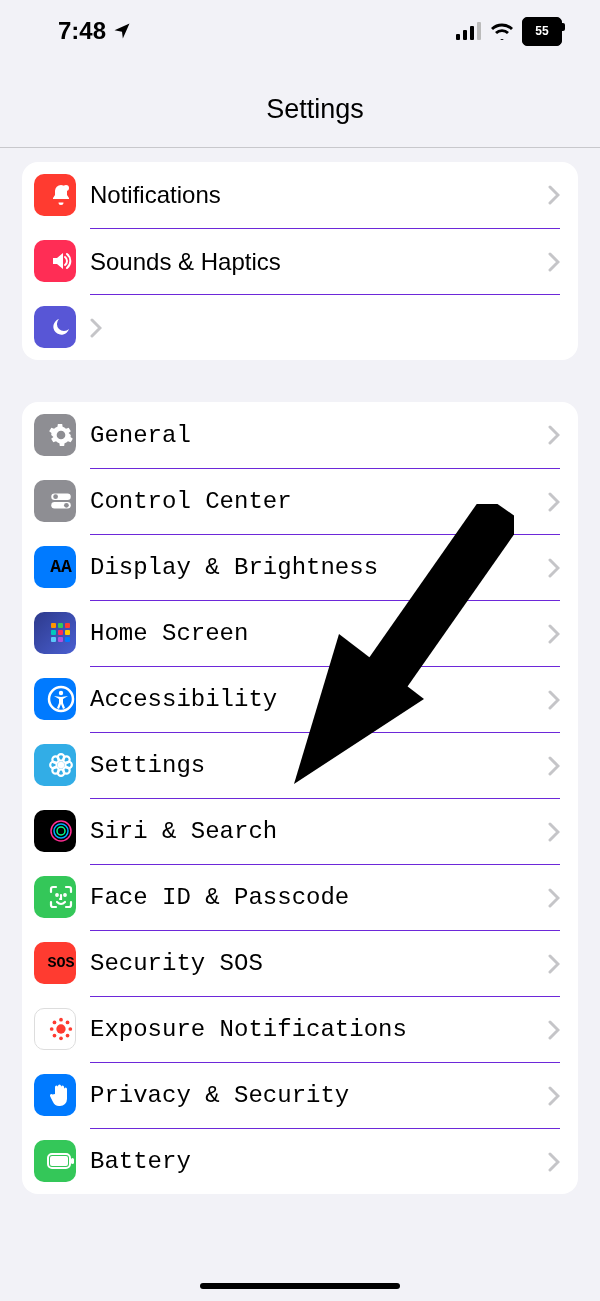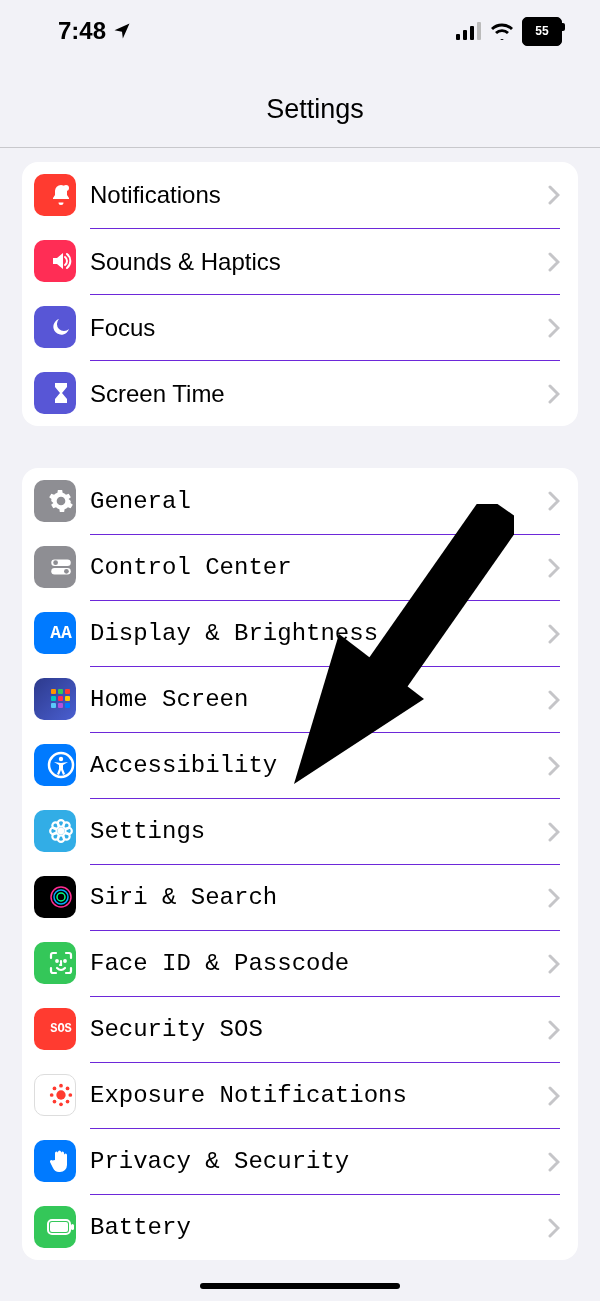--- a/index.html
+++ b/index.html
@@ -65,21 +65,21 @@
     margin-left: 14px;
   }
   .icon-box {
     width: 42px;
     height: 42px;
     border-radius: 10px;
     flex-shrink: 0;
     display: flex;
     align-items: center;
     justify-content: center;
-    color: #ffffff;
+    color: #000000;
     font-weight: 700;
     padding-left: 12px;
   }
   .label {
     flex: 1;
     font-size: 24px;
     font-weight: 400;
     color: #000;
   }
   .chevron {
@@ -193,34 +193,20 @@
         </svg>
     </div>
   </div>
   <div class="row">
     <div class="icon-box bg-indigo">
       <svg width="24" height="24" viewBox="0 0 24 24" fill="#fff">
           <path d="M20 14A8 8 0 1 1 10 4a7 7 0 0 0 10 10z"></path>
         </svg>
     </div>
     <div class="row-inner">
-      <span class="label">Focus</span>
-      <svg class="chevron" width="12" height="20" viewBox="0 0 12 20">
-          <path d="M2 2l8 8-8 8" stroke="#c5c5c8" stroke-width="3" fill="none" stroke-linecap="round"></path>
-        </svg>
-    </div>
-  </div>
-  <div class="row">
-    <div class="icon-box bg-indigo">
-      <svg width="24" height="24" viewBox="0 0 24 24" fill="#fff">
-          <path d="M6 2h12v4l-5 6 5 6v4H6v-4l5-6-5-6V2z"></path>
-        </svg>
-    </div>
-    <div class="row-inner">
-      <span class="label">Screen Time</span>
       <svg class="chevron" width="12" height="20" viewBox="0 0 12 20">
           <path d="M2 2l8 8-8 8" stroke="#c5c5c8" stroke-width="3" fill="none" stroke-linecap="round"></path>
         </svg>
     </div>
   </div>
 </div>
 
 <div class="group second">
   <div class="row">
     <div class="icon-box bg-gray">
@@ -344,21 +330,21 @@
         </svg>
     </div>
     <div class="row-inner">
       <span class="label">Face ID &amp; Passcode</span>
       <svg class="chevron" width="12" height="20" viewBox="0 0 12 20">
           <path d="M2 2l8 8-8 8" stroke="#c5c5c8" stroke-width="3" fill="none" stroke-linecap="round"></path>
         </svg>
     </div>
   </div>
   <div class="row">
-    <div class="icon-box bg-red" style="font-size:12px;font-weight:800;">SOS</div>
+    <div class="icon-box bg-red" style="font-size:15px;font-weight:800;">SOS</div>
     <div class="row-inner">
       <span class="label">Security SOS</span>
       <svg class="chevron" width="12" height="20" viewBox="0 0 12 20">
           <path d="M2 2l8 8-8 8" stroke="#c5c5c8" stroke-width="3" fill="none" stroke-linecap="round"></path>
         </svg>
     </div>
   </div>
   <div class="row">
     <div class="icon-box bg-white-b">
       <svg width="30" height="30" viewBox="0 0 30 30">

